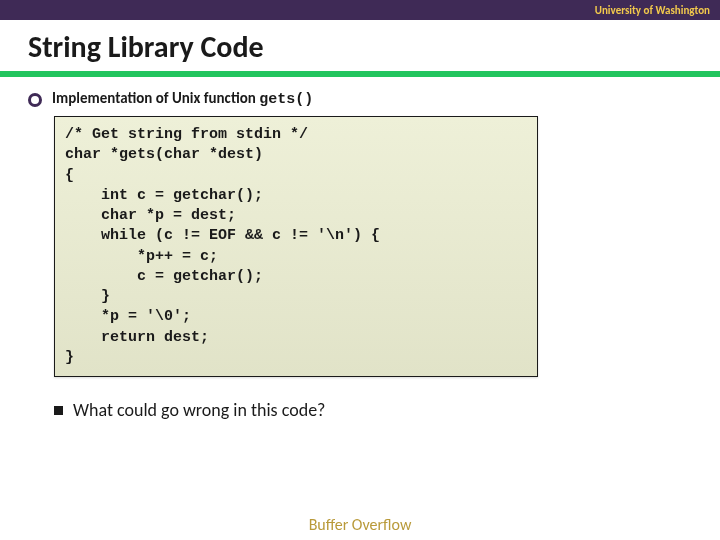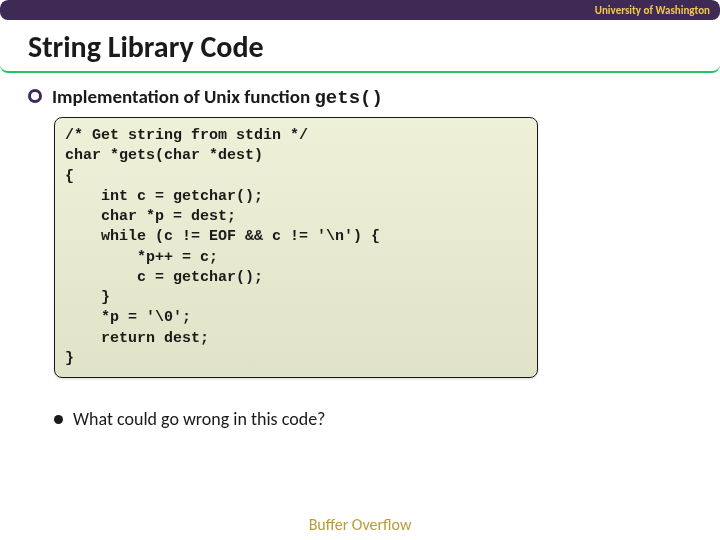--- a/index.html
+++ b/index.html
@@ -1,15 +1,15 @@
 <!DOCTYPE html>
 <html><head>
 <meta charset="utf-8">
 <style>
-  * { margin: 0; padding: 0; box-sizing: border-box; border-radius: 8px; }
+  * { margin: 0; padding: 0; box-sizing: border-box; }
   body {
     width: 720px;
     height: 540px;
     background: #ffffff;
     font-family: Calibri, Arial, sans-serif;
     position: relative;
     overflow: hidden;
   }
   .header-bar {
     width: 100%;
@@ -20,21 +20,21 @@
     justify-content: flex-end;
     padding-right: 10px;
   }
   .header-text {
     color: #f2c94c;
     font-size: 11px;
     font-weight: bold;
   }
   .title-area {
     padding: 8px 28px 6px 28px;
-    border-bottom: 2px solid #22c55e;
+    border-bottom: 6px solid #22c55e;
   }
   .slide-title {
     color: #1a1a1a;
     font-size: 30px;
     font-weight: bold;
     font-family: Calibri, Arial, sans-serif;
   }
   .content {
     padding: 12px 28px 0 28px;
   }
@@ -46,21 +46,21 @@
   .bullet1-marker {
     width: 14px;
     height: 14px;
     border: 3px solid #3f2a56;
     border-radius: 50%;
     margin-top: 4px;
     margin-right: 10px;
     flex-shrink: 0;
   }
   .bullet1-text {
-    font-size: 19px;
+    font-size: 15px;
     font-weight: bold;
     color: #1a1a1a;
   }
   .mono-inline {
     font-family: "Courier New", monospace;
     font-weight: bold;
   }
   .code-box {
     margin-left: 26px;
     margin-top: 4px;
@@ -73,21 +73,21 @@
     font-weight: bold;
     line-height: 1.35;
     white-space: pre;
     color: #1a1a1a;
     box-shadow: 0 1px 2px rgba(0,0,0,0.15);
   }
   .bullet2 {
     display: flex;
     align-items: flex-start;
     margin-left: 26px;
-    margin-top: 30px;
+    margin-top: 22px;
   }
   .bullet2-marker {
     width: 9px;
     height: 9px;
     background: #1a1a1a;
     margin-top: 7px;
     margin-right: 10px;
     flex-shrink: 0;
   }
   .bullet2-text {

